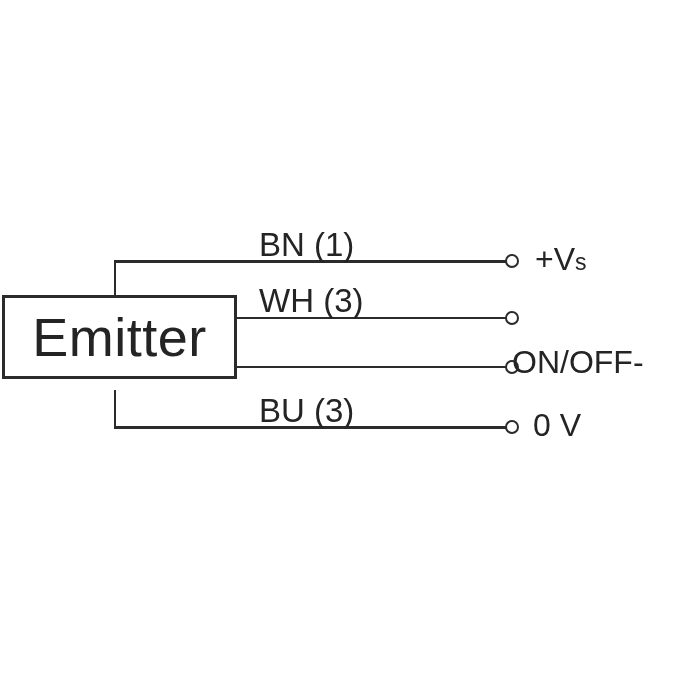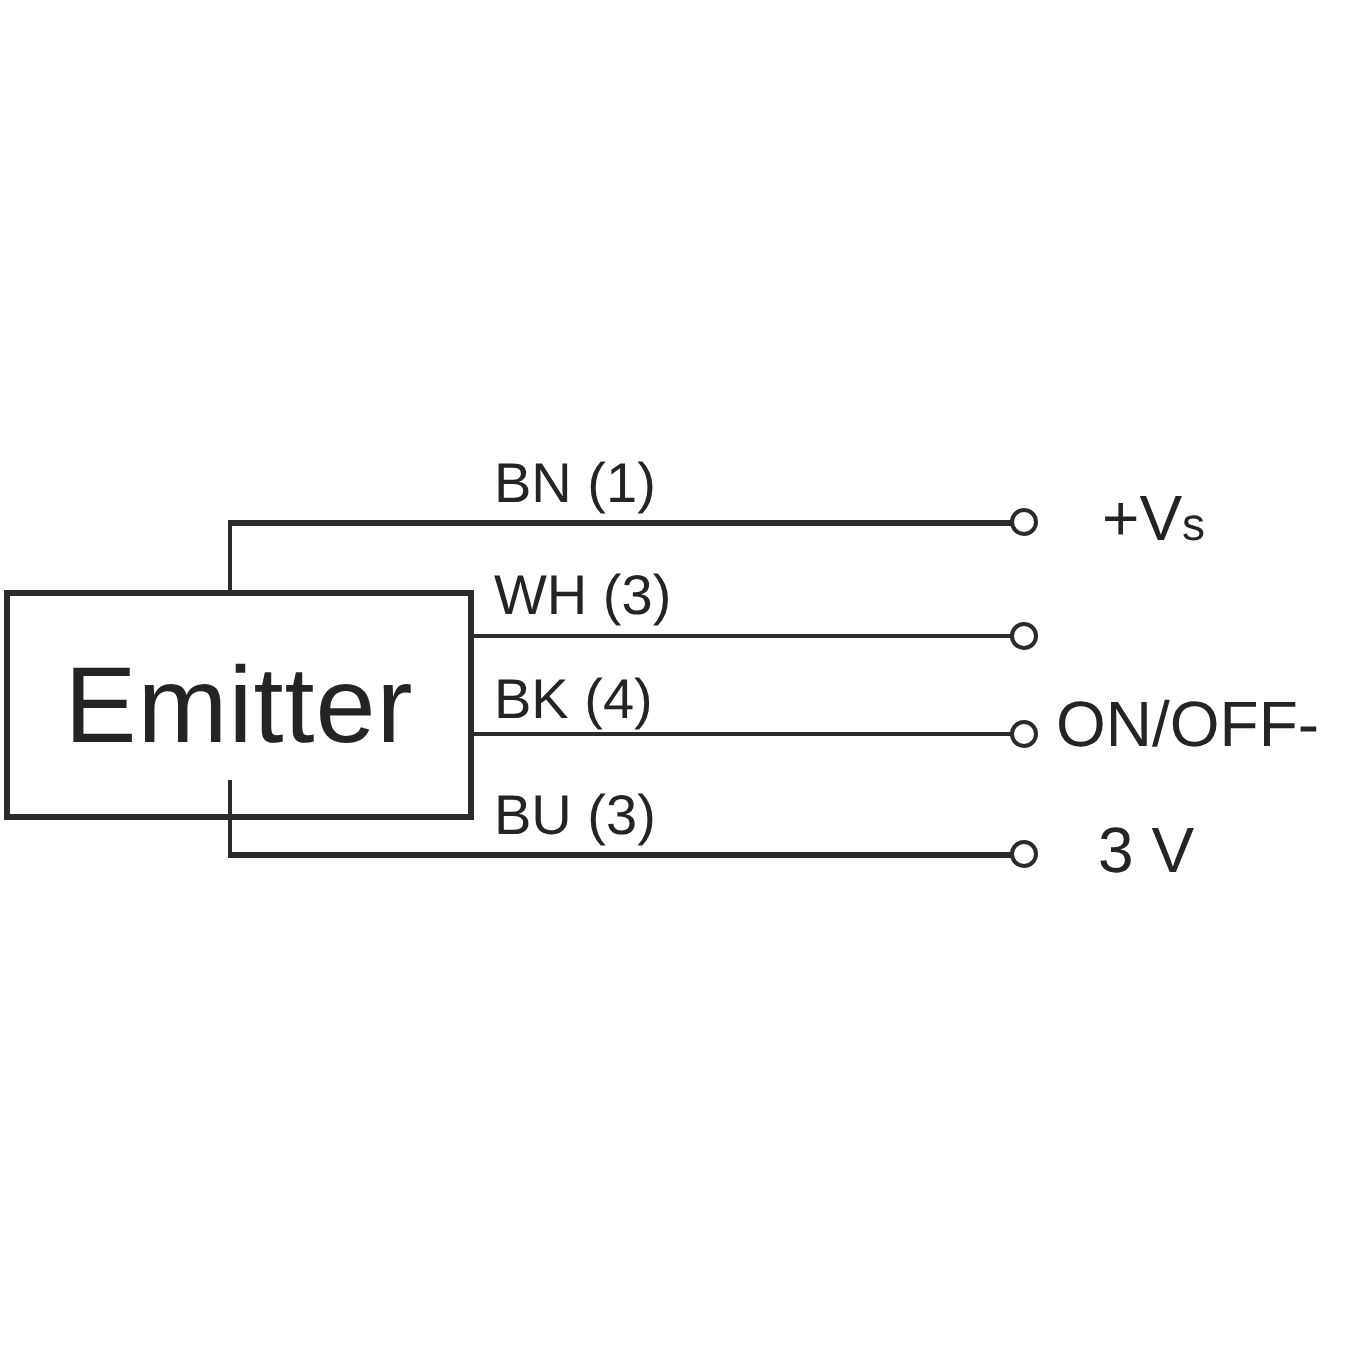--- a/index.html
+++ b/index.html
@@ -10,21 +10,21 @@
     background: #ffffff;
     font-family: "Liberation Sans", sans-serif;
     color: #242424;
     overflow: hidden;
   }
   .line { position: absolute; background: #2b2b2b; }
 
   .device-box {
     position: absolute;
     left: 2px; top: 295px;
-    width: 235px; height: 115px;
+    width: 235px; height: 84px;
     border: 3px solid #2b2b2b;
     box-sizing: border-box;
     background: #ffffff;
     display: flex; align-items: center; justify-content: center;
   }
   .device-label { font-size: 54px; line-height: 1; letter-spacing: 0.5px; }
 
   
   .wire-bn { left: 114px;   top: 260px;   width: 392px; height: 2.5px; }
   .wire-wh { left: 236px;   top: 316.5px; width: 270px; height: 2.5px; }
@@ -43,36 +43,35 @@
     box-sizing: border-box;
     background: #ffffff;
   }
   .t-vs  { top: 254px; }
   .t-onp { top: 311px; }
   .t-onm { top: 360px; }
   .t-0v  { top: 420px; }
 
   .wire-label {
     position: absolute;
-    left: 247px;
-    font-size: 28px;
+    left: 259px;
+    font-size: 33px;
     line-height: 1;
     white-space: pre;
   }
   .wl-bn { top: 228px; }
   .wl-wh { top: 284px; }
   .wl-bk { top: 336px; }
   .wl-bu { top: 394px; text-align: center; }
 
   .terminal-label {
     position: absolute;
     font-size: 32px;
     line-height: 1;
     white-space: pre;
-    margin-left: 16px;
   }
   .terminal-label .sub { font-size: 23px; }
   .tl-vs  { left: 535px; top: 243px; }
   .tl-onp { left: 533px; top: 303px; }
   .tl-onm { left: 512px; top: 346px; }
   .tl-0v  { left: 533px; top: 409px; }
 </style>
 </head>
 <body>
 
@@ -89,20 +88,19 @@
   <div class="line stub-bu"></div>
   <div class="line wire-bu"></div>
 
   <div class="terminal t-vs"></div>
   <div class="terminal t-onp"></div>
   <div class="terminal t-onm"></div>
   <div class="terminal t-0v"></div>
 
   <div class="wire-label wl-bn">BN (1)</div>
   <div class="wire-label wl-wh">WH (3)</div>
-  <div class="wire-label wl-bk">BK (4)</div>
   <div class="wire-label wl-bu">BU (3)</div>
 
   <div class="terminal-label tl-vs"><span>+V</span><span class="sub">s</span></div>
   <div class="terminal-label tl-onm"><span>ON/OFF-</span><span class="sub"></span></div>
-  <div class="terminal-label tl-0v"><span>3 V</span><span class="sub"></span></div>
+  <div class="terminal-label tl-0v"><span>0 V</span><span class="sub"></span></div>
 
 </div>
 
 </body></html>

